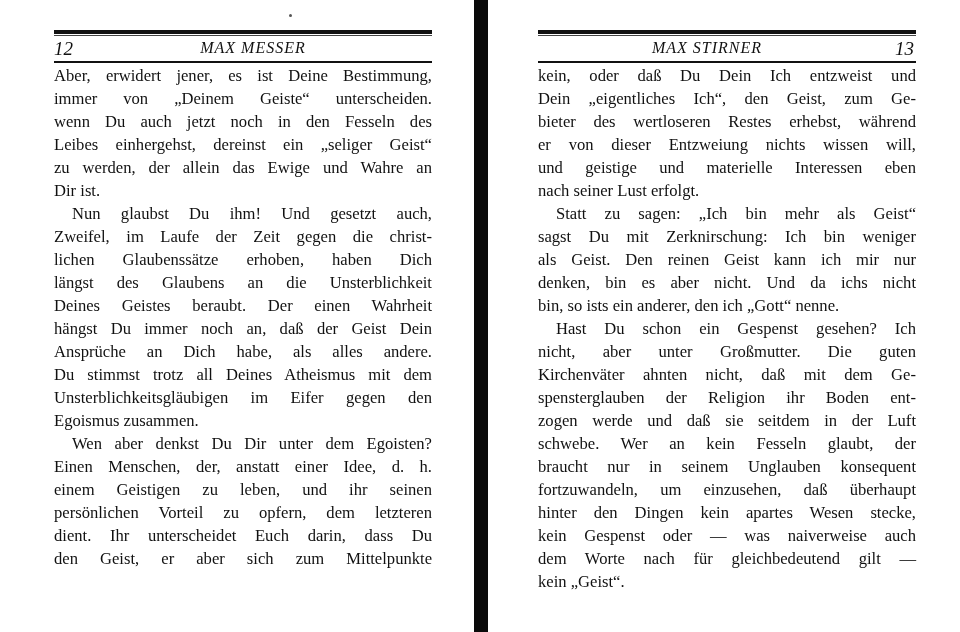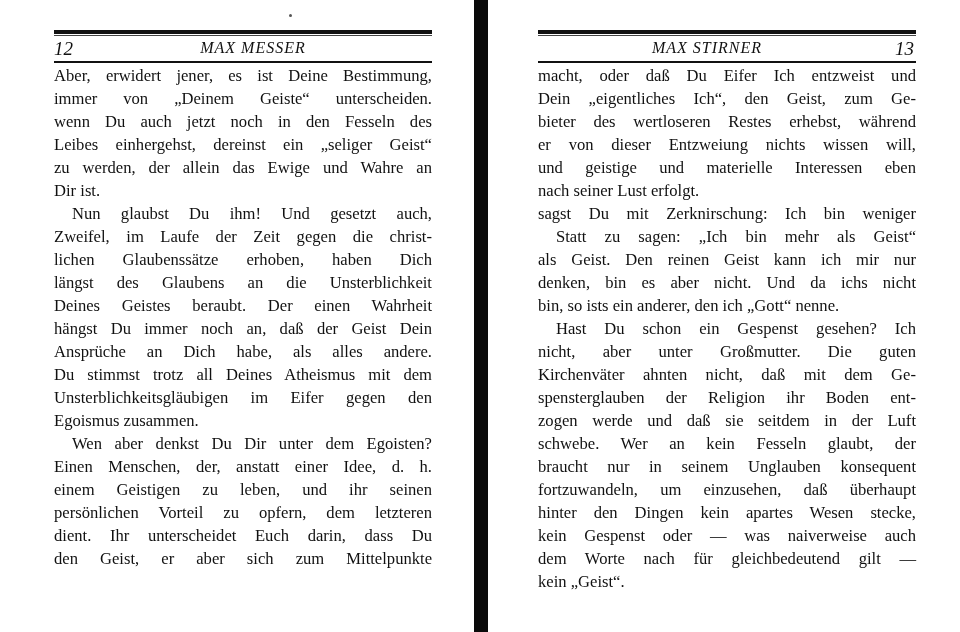--- a/index.html
+++ b/index.html
@@ -68,28 +68,28 @@
 
 <div class="page page-right">
   <div class="rule-top"></div>
   <div class="rule-top-thin"></div>
   <div class="header">
     <div class="running-head">MAX STIRNER</div>
     <span class="page-num">13</span>
   </div>
   <div class="rule-bottom"></div>
   <div class="body">
-      <span class="line">macht, oder daß Du Eifer Ich entzweist und</span>
+      <span class="line">kein, oder daß Du Dein Ich entzweist und</span>
       <span class="line">Dein „eigentliches Ich“, den Geist, zum Ge-</span>
       <span class="line">bieter des wertloseren Restes erhebst, während</span>
       <span class="line">er von dieser Entzweiung nichts wissen will,</span>
       <span class="line">und geistige und materielle Interessen eben</span>
       <span class="line last">nach seiner Lust erfolgt.</span>
+      <span class="line indent">Statt zu sagen: „Ich bin mehr als Geist“</span>
       <span class="line">sagst Du mit Zerknirschung: Ich bin weniger</span>
-      <span class="line indent">Statt zu sagen: „Ich bin mehr als Geist“</span>
       <span class="line">als Geist.  Den reinen Geist kann ich mir nur</span>
       <span class="line">denken, bin es aber nicht.  Und da ichs nicht</span>
       <span class="line last">bin, so ists ein anderer, den ich „Gott“ nenne.</span>
       <span class="line indent">Hast Du schon ein Gespenst gesehen? Ich</span>
       <span class="line">nicht, aber unter Großmutter.  Die guten</span>
       <span class="line">Kirchenväter ahnten nicht, daß mit dem Ge-</span>
       <span class="line">spensterglauben der Religion ihr Boden ent-</span>
       <span class="line">zogen werde und daß sie seitdem in der Luft</span>
       <span class="line">schwebe.  Wer an kein Fesseln glaubt, der</span>
       <span class="line">braucht nur in seinem Unglauben konsequent</span>

